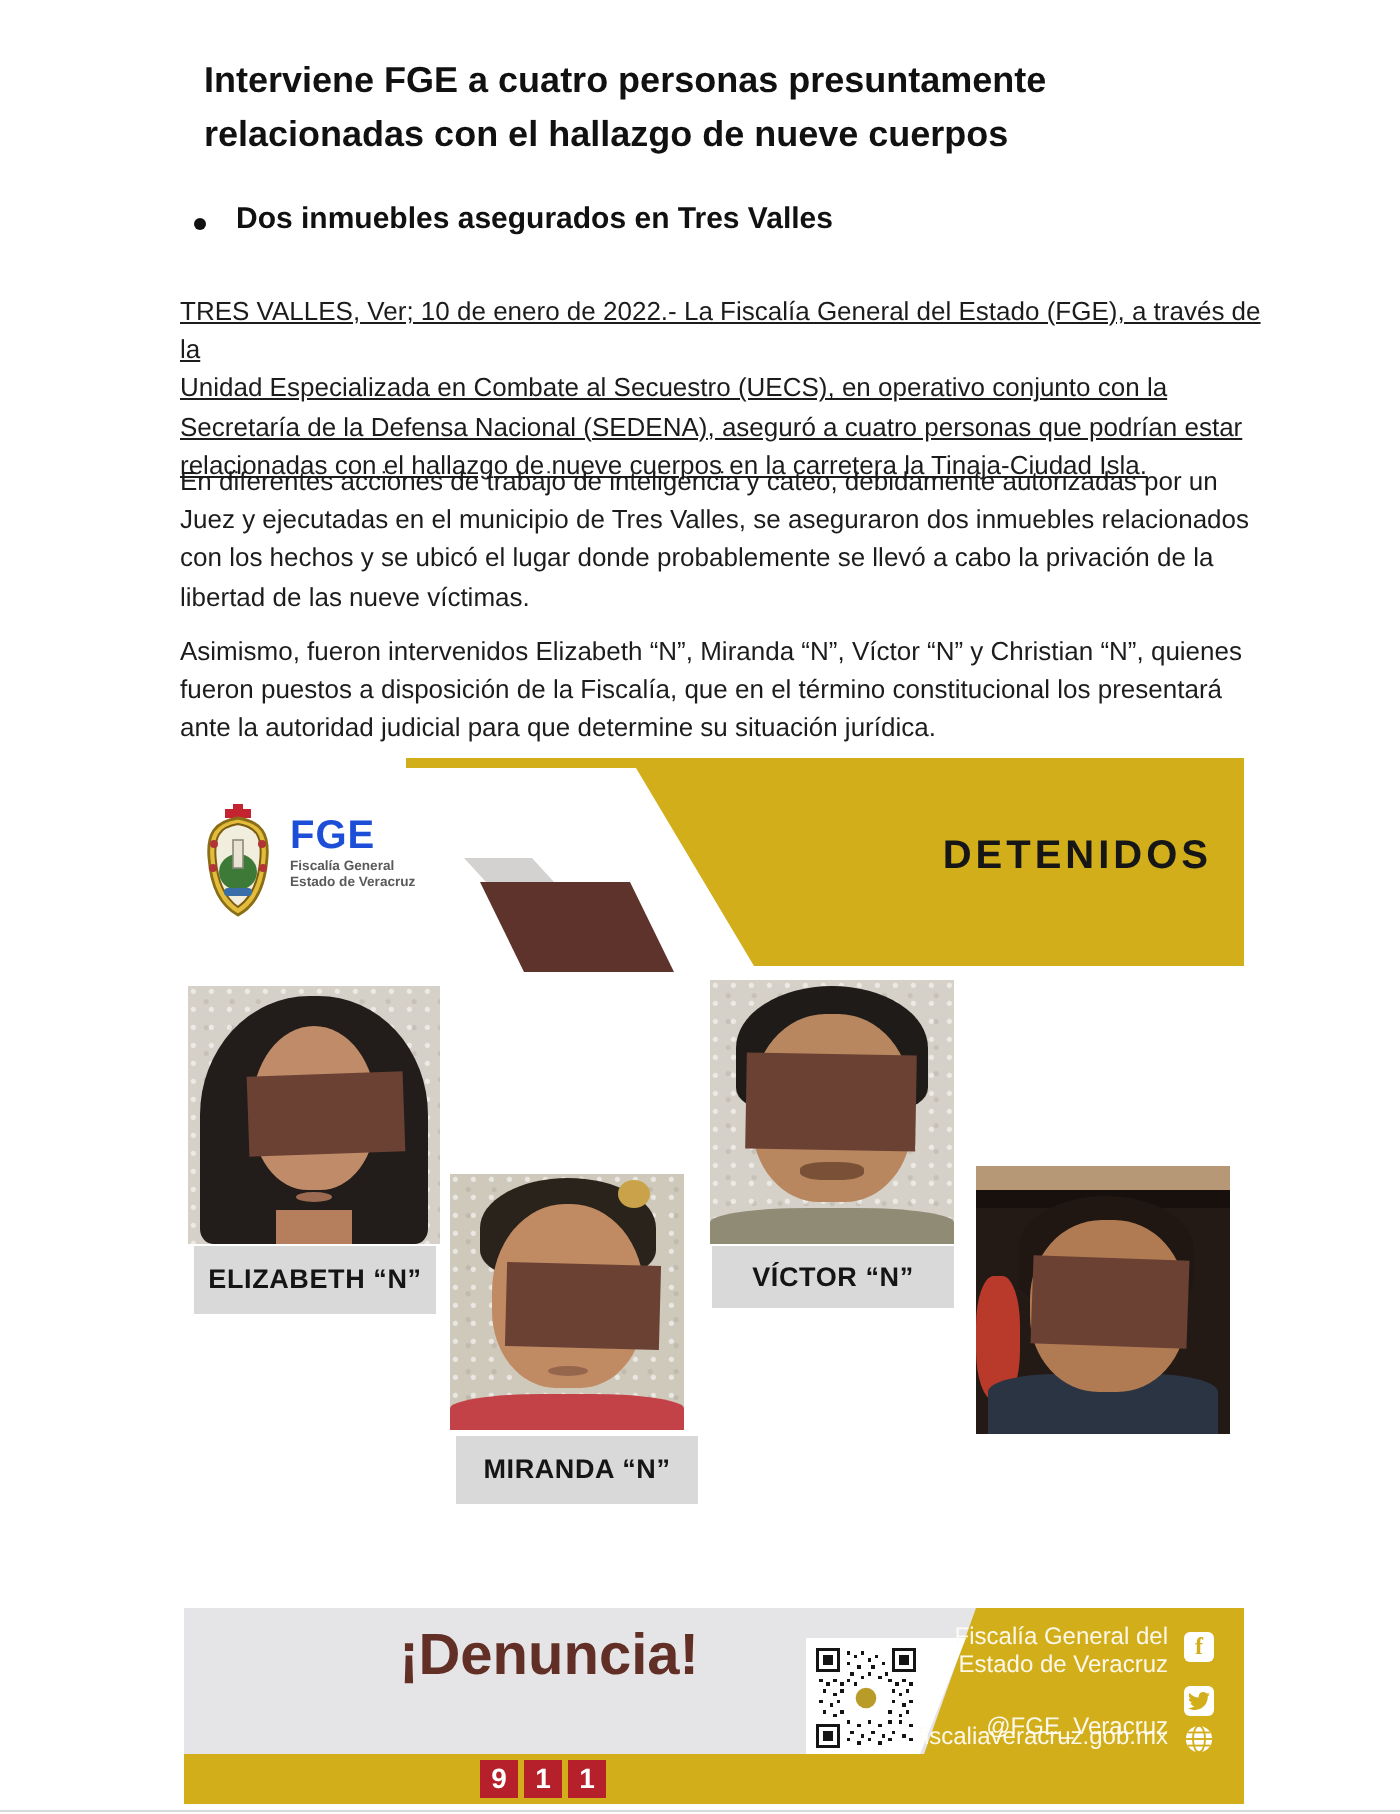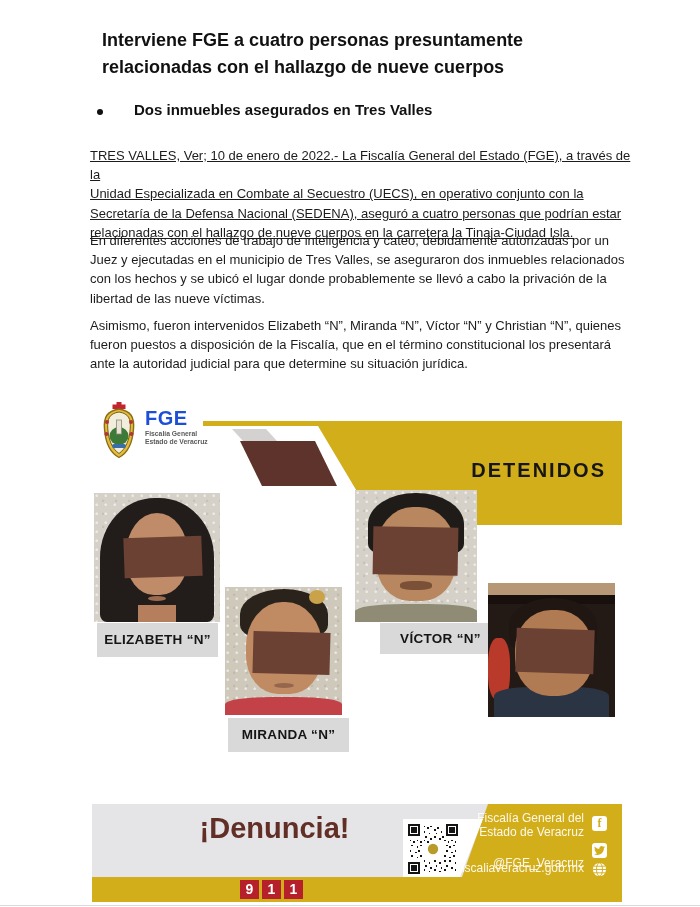--- a/index.html
+++ b/index.html
@@ -3,28 +3,28 @@
 <meta charset="utf-8">
 <style>
   * { margin:0; padding:0; box-sizing:border-box; }
   body { background:#888; font-family:"Liberation Sans", sans-serif; }
   .page { position:relative; width:700px; height:907px; background:#ffffff; margin:0 auto; overflow:hidden; }
   .abs { position:absolute; }
 
   
   .headline { left:90px; top:27px; width:540px; font-size:18px; line-height:27px; font-weight:bold; color:#111; white-space:pre-line;margin-left:12px; }
   .bullet-dot { left:97px; top:109px; width:6px; height:6px; border-radius:50%; background:#111; }
-  .bullet-text { left:118px; top:101px; font-size:15px; font-weight:bold; color:#111;margin-left:16px; }
+  .bullet-text { left:118px; top:101px; font-size:15px; font-weight:bold; color:#111; }
   .para { left:90px; width:545px; font-size:13px; line-height:19.2px; color:#1c1c1c; white-space:pre-line; }
   .p1 { top:146px;text-decoration:underline; } .p2 { top:231px; } .p3 { top:316px; }
 
   
   .gold-banner { left:203px; top:379px; width:419px; height:104px; background:var(--gold);
     -webkit-clip-path:polygon(0 0,419px 0,419px 104px,174px 104px,115px 5px,0 5px);
-    clip-path:polygon(0 0,419px 0,419px 104px,174px 104px,115px 5px,0 5px);margin-top:42px; }
+    clip-path:polygon(0 0,419px 0,419px 104px,174px 104px,115px 5px,0 5px); }
   .banner-label { position:absolute; right:16px; top:38px; font-size:20px; font-weight:bold; letter-spacing:2px; color:#161616; }
   .gray-pgram { left:232px; top:429px; width:45px; height:12px; background:#d4d2d0;
     clip-path:polygon(0 0,34px 0,45px 12px,11px 12px); }
   .brown-pgram { left:240px; top:441px; width:97px; height:45px; background:var(--brown);
     clip-path:polygon(0 0,75px 0,97px 45px,22px 45px); }
 
   
   .crest { left:100px; top:402px; }
   .logo-text { left:145px; top:408px; }
   .logo-acronym { font-size:20px; font-weight:bold; color:#1d4ed8; letter-spacing:0.5px; line-height:20px; }
@@ -120,21 +120,21 @@
   </div>
   <div class="name-label" style="left:97px; top:623px; width:121px; height:34px; line-height:34px; font-size:13.5px;">ELIZABETH “N”</div>
 
   <div class="photo" style="left:355px; top:490px; width:122px; height:132px;">
     <div class="shirt" style="left:0; top:114px; width:122px; height:18px; background:#8f8b74; border-radius:40% 40% 0 0;"></div>
     <div class="hair" style="left:13px; top:3px; width:96px; height:62px; background:#1f1b18; border-radius:50% 50% 18% 18%;"></div>
     <div class="face" style="left:21px; top:17px; width:80px; height:94px; background:#b9875f; border-radius:46% 46% 42% 42%;"></div>
     <div class="part" style="left:45px; top:91px; width:32px; height:9px; background:#7a5136; border-radius:40%;"></div>
     <div class="bar" style="left:18px; top:37px; width:85px; height:48px; transform:rotate(1deg);"></div>
   </div>
-  <div class="name-label" style="left:356px; top:623px; width:121px; height:31px; line-height:31px; font-size:13.5px;margin-left:24px;">VÍCTOR “N”</div>
+  <div class="name-label" style="left:356px; top:623px; width:121px; height:31px; line-height:31px; font-size:13.5px;">VÍCTOR “N”</div>
 
   <div class="photo" style="left:225px; top:587px; width:117px; height:128px; background-color:#cfc9bc;">
     <div class="shirt" style="left:0; top:110px; width:117px; height:18px; background:#c24248; border-radius:40% 40% 0 0;"></div>
     <div class="hair" style="left:15px; top:2px; width:88px; height:50px; background:#2a231c; border-radius:50% 50% 28% 28%;"></div>
     <div class="part" style="right:17px; top:3px; width:16px; height:14px; background:#c9a24a; border-radius:50%;"></div>
     <div class="face" style="left:21px; top:15px; width:76px; height:92px; background:#c08a63; border-radius:48% 48% 42% 42%;"></div>
     <div class="part" style="left:49px; top:96px; width:20px; height:5px; background:#96664c; border-radius:50%;"></div>
     <div class="bar" style="left:28px; top:45px; width:77px; height:42px; transform:rotate(1.5deg);"></div>
   </div>
   <div class="name-label" style="left:228px; top:718px; width:121px; height:34px; line-height:34px; font-size:13.5px;">MIRANDA “N”</div>

